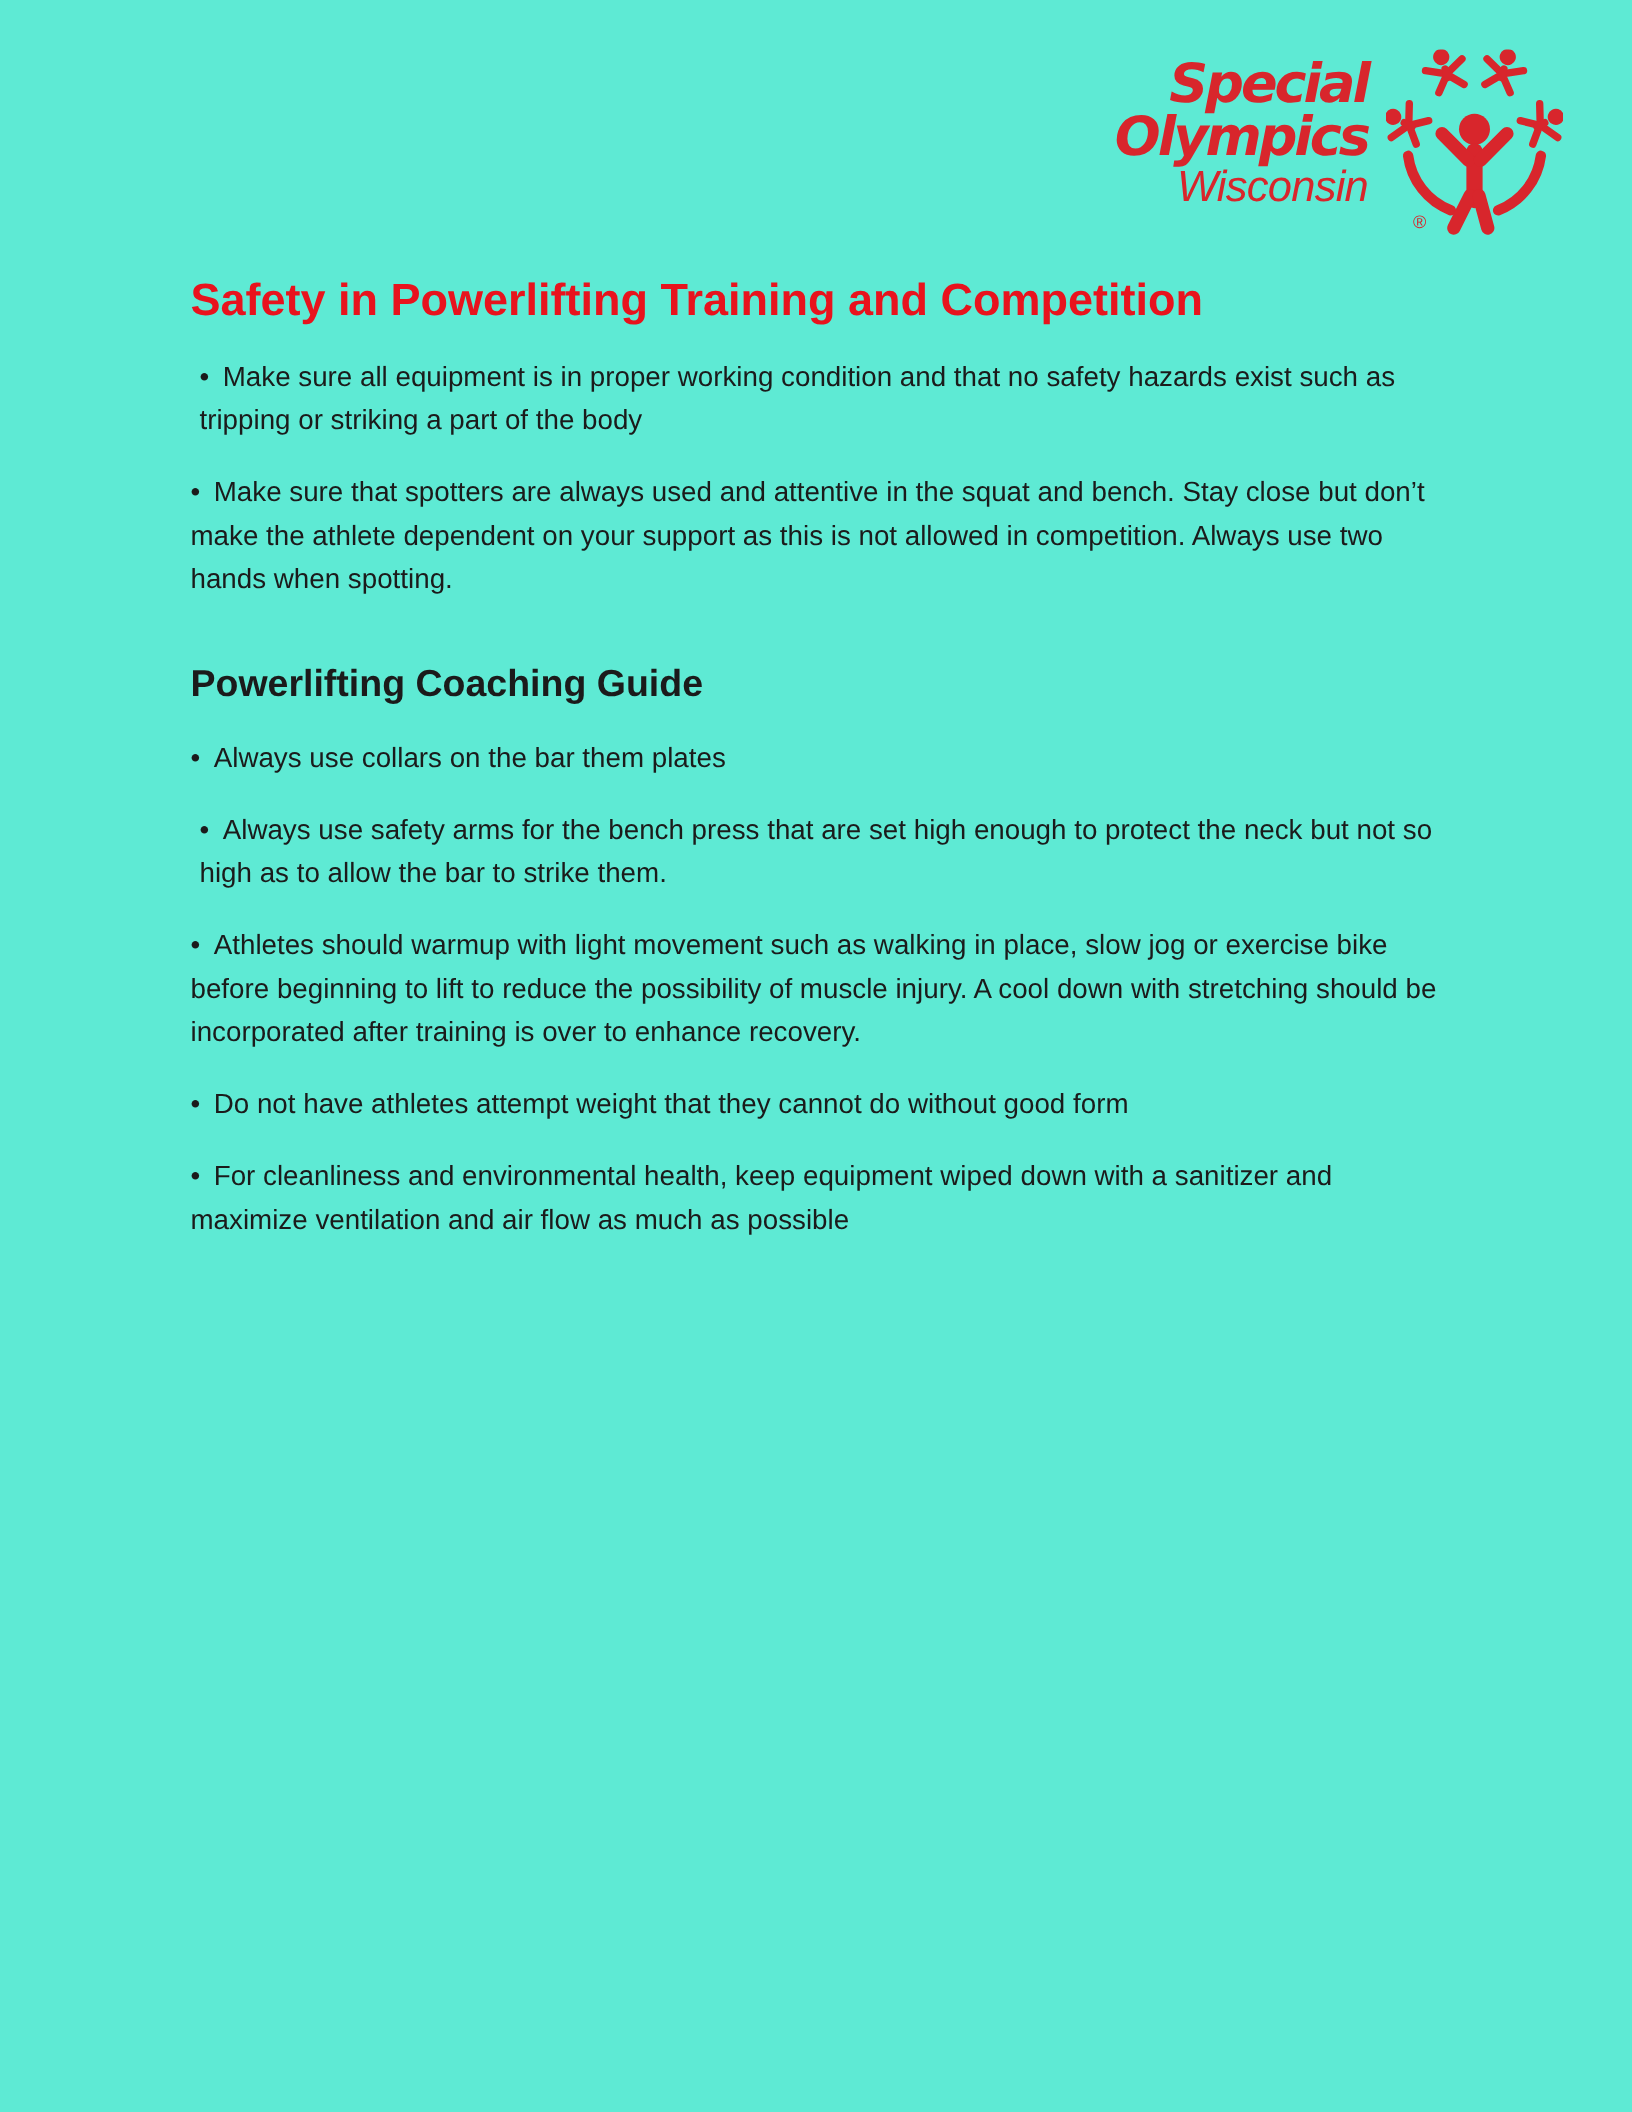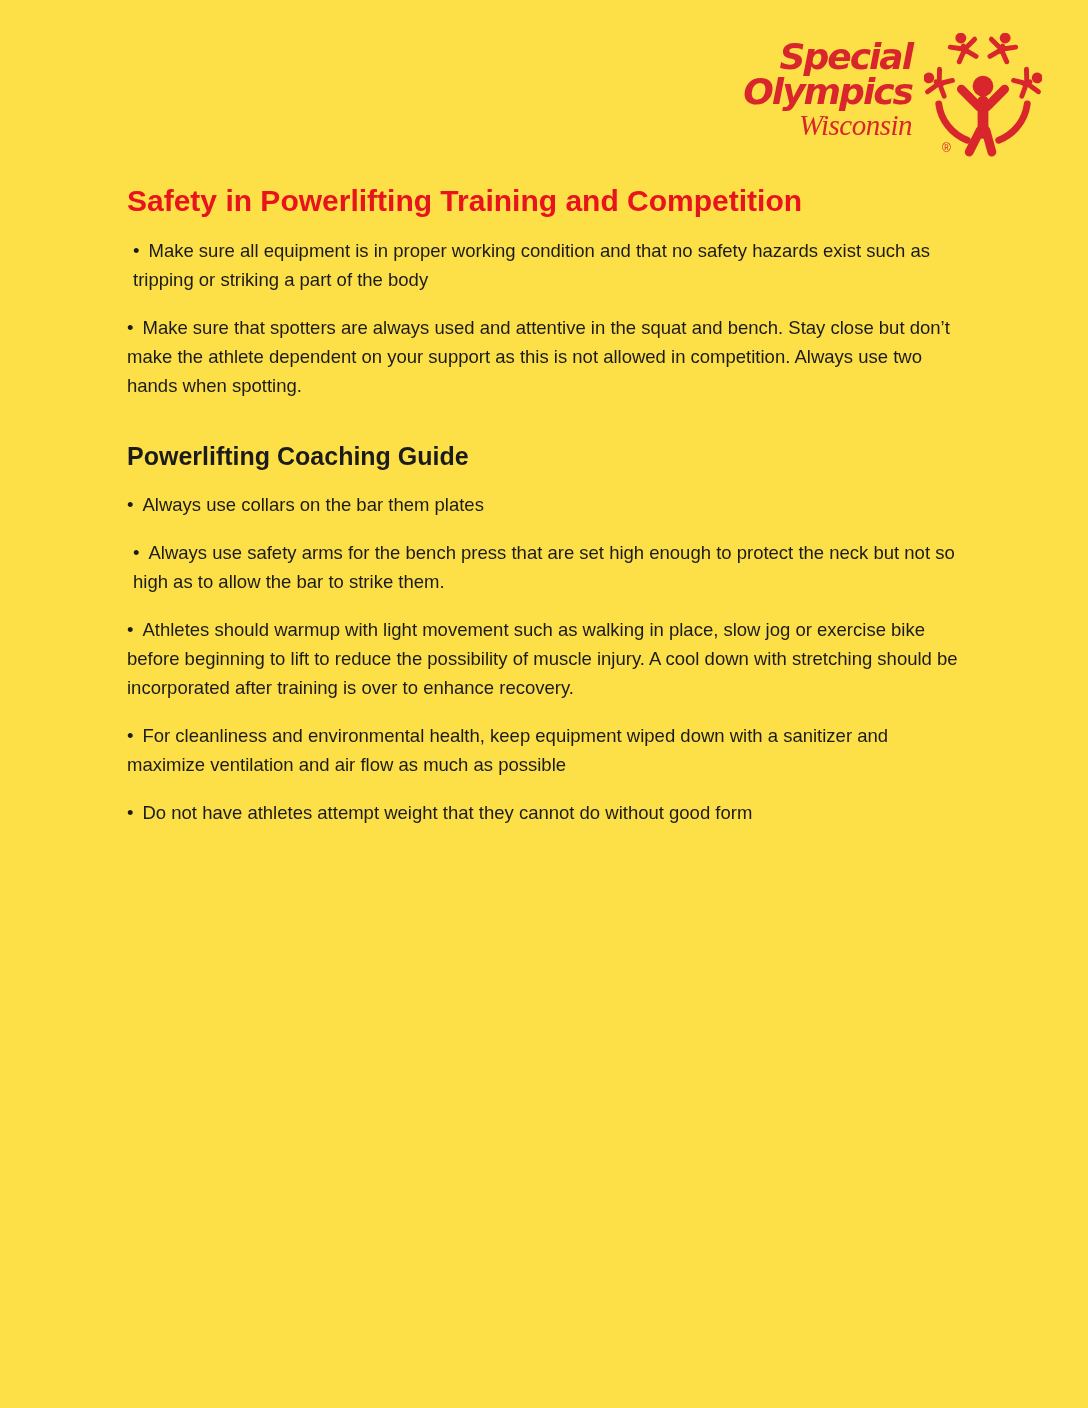--- a/index.html
+++ b/index.html
@@ -1,20 +1,20 @@
 <!DOCTYPE html>
 <html><head>
 <meta charset="utf-8">
 <style>
   html,body { margin:0; padding:0; background:#e8e8e8; }
   .page {
     position:relative;
     width:1088px; height:1408px;
     margin:0 auto;
-    background:#fde047;
+    background:#5eead4;
     font-family:"Liberation Sans", sans-serif;
     color:#1b1b1b;
     overflow:hidden;
   }
 
   
   .logo-block {
     position:absolute;
     top:33px; right:46px;
     display:flex; align-items:flex-start; gap:12px;
@@ -26,21 +26,21 @@
   }
   .wm-main {
     font-family:"DejaVu Sans", sans-serif;
     font-weight:bold;
     font-style:italic;
     font-size:36px;
     line-height:35px;
     letter-spacing:-2px;
   }
   .wm-sub {
-    font-family:Liberation Serif, serif;
+    font-family:Liberation Sans, sans-serif;
     font-style:italic;
     font-weight:normal;
     font-size:29px;
     line-height:32px;
     letter-spacing:-0.5px;
   }
   .emblem { position:relative; width:118px; height:124px; }
   .reg-mark {
     position:absolute; left:18px; bottom:2px;
     font-size:12px; color:#d8262c;
@@ -137,20 +137,20 @@
     <p class="bullet">
       <span class="marker">•</span><span>Always use collars on the bar them plates</span>
     </p>
     <p class="bullet lead-space">
       <span class="marker">•</span><span>Always use safety arms for the bench press that are set high enough to protect the neck but not so high as to allow the bar to strike them.</span>
     </p>
     <p class="bullet">
       <span class="marker">•</span><span>Athletes should warmup with light movement such as walking in place, slow jog or exercise bike before beginning to lift to reduce the possibility of muscle injury. A cool down with stretching should be incorporated after training is over to enhance recovery.</span>
     </p>
     <p class="bullet">
-      <span class="marker">•</span><span>For cleanliness and environmental health, keep equipment wiped down with a sanitizer and maximize ventilation and air flow as much as possible</span>
+      <span class="marker">•</span><span>Do not have athletes attempt weight that they cannot do without good form</span>
     </p>
     <p class="bullet">
-      <span class="marker">•</span><span>Do not have athletes attempt weight that they cannot do without good form</span>
+      <span class="marker">•</span><span>For cleanliness and environmental health, keep equipment wiped down with a sanitizer and maximize ventilation and air flow as much as possible</span>
     </p>
 
   </div>
 </div>
 
 </body></html>

